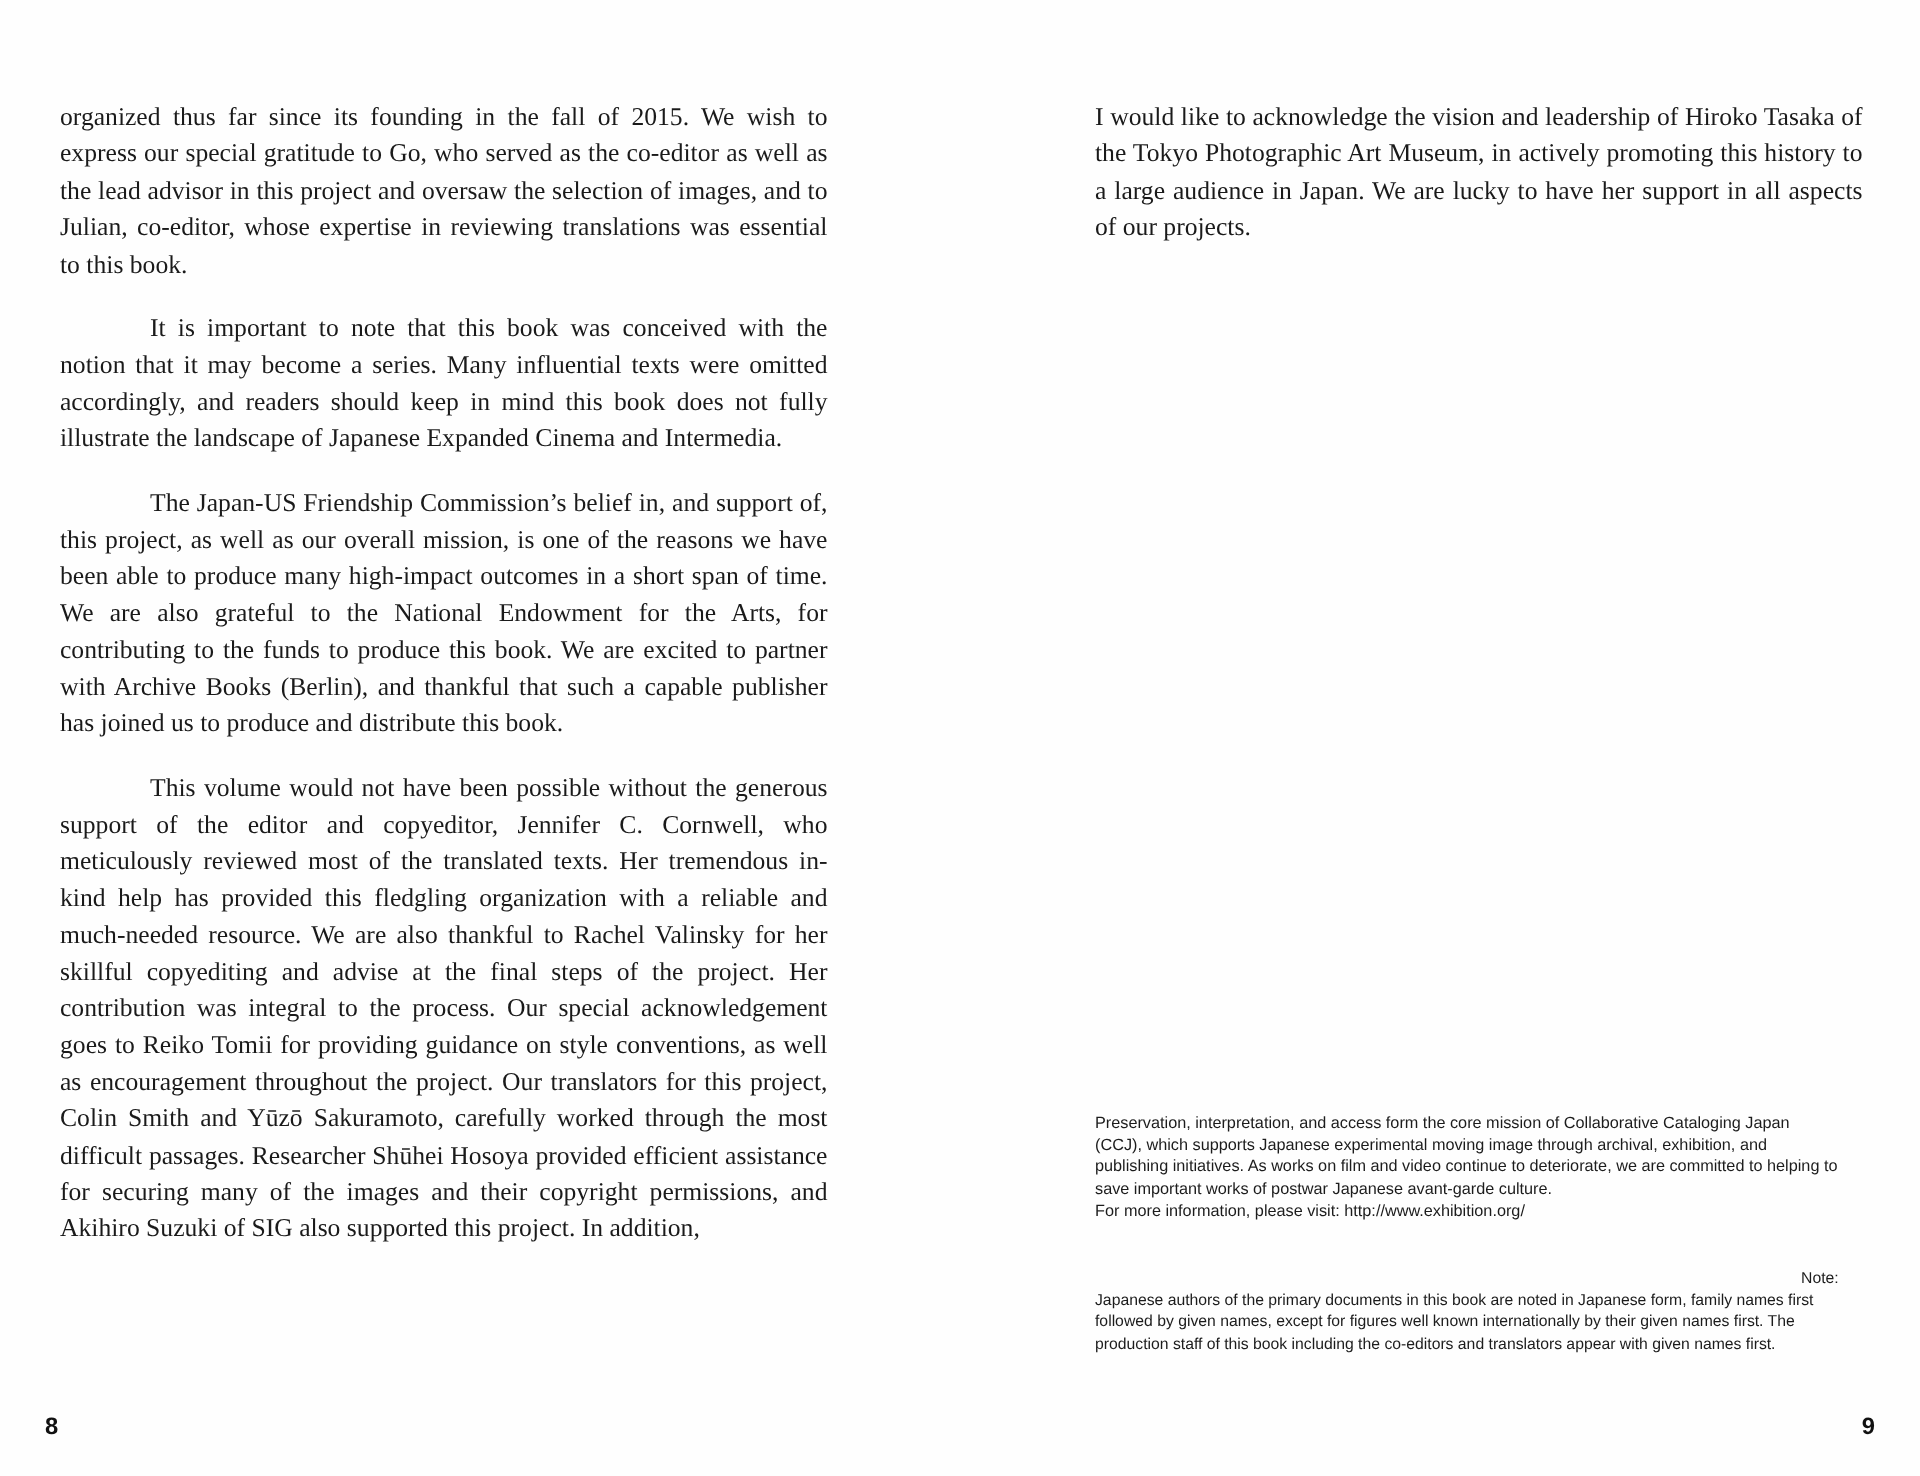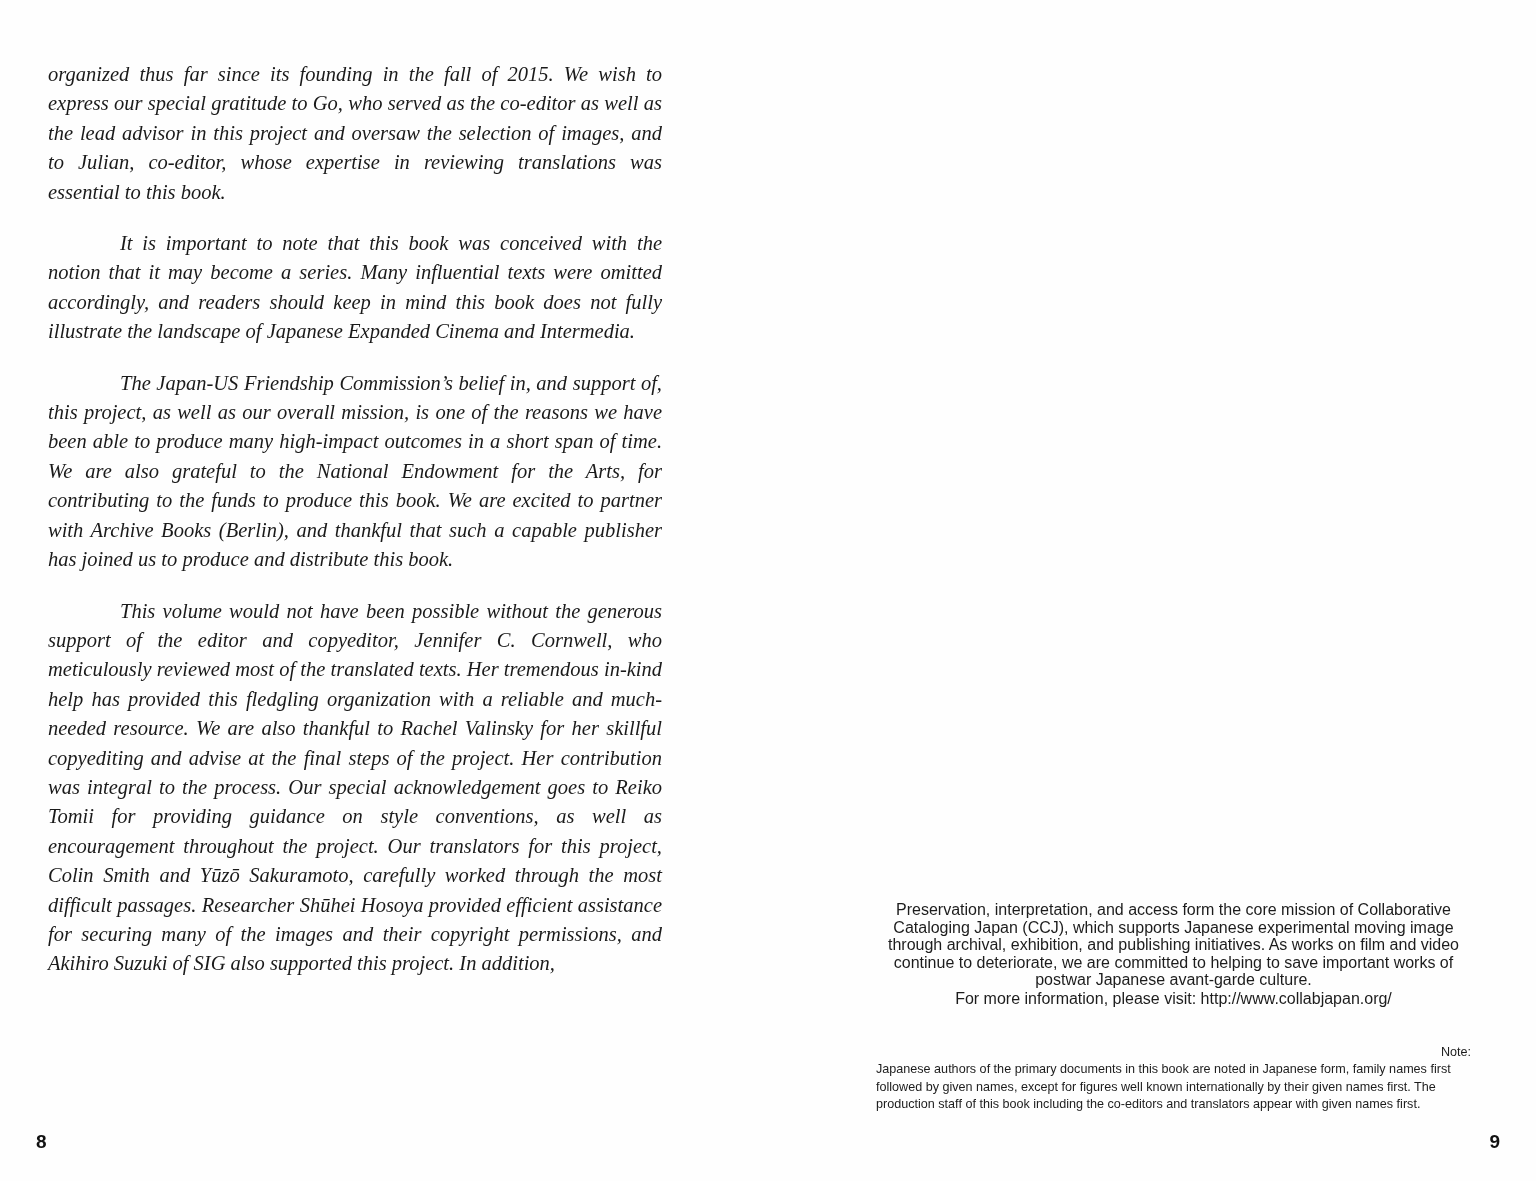--- a/index.html
+++ b/index.html
@@ -18,23 +18,22 @@
   }
   .spread {
     position: absolute;
     left: 0;
     top: 0;
     width: 1536px;
     height: 1181px;
   }
   .col {
     position: absolute;
-    top: 60px;
+    top: 80px;
     width: 614px;
-    font-style: italic;
   }
   .col-left  { left: 48px; }
   .col-right { left: 876px; }
 
   .body-text p {
     margin: 0 0 22px 0;
     font-size: 20.5px;
     line-height: 29.4px;
     text-align: justify;
     text-justify: inter-word;
@@ -50,24 +49,24 @@
   
   .notes {
     position: absolute;
     left: 876px;
     top: 885px;
     width: 595px;
     font-family: "Liberation Sans", sans-serif;
     color: #1c1c1c;
   }
   .notes .mission {
-    font-size: 16px;
+    font-size: 13px;
     line-height: 17.6px;
-    text-align: center;
-    margin: 16px 0 0 0;
+    text-align: left;
+    margin: 4px 0 0 0;
   }
   .notes .mission .url-line {
     display: block;
     margin-top: 1px;
   }
   .notes .note-block {
     margin-top: 36px;
     font-size: 12.6px;
     line-height: 17.6px;
   }
@@ -95,26 +94,27 @@
   <div class="spread">
 
     <div class="col col-left body-text">
       <p>organized thus far since its founding in the fall of 2015. We wish to express our special gratitude to Go, who served as the co-editor as well as the lead advisor in this project and oversaw the selection of images, and to Julian, co-editor, whose expertise in reviewing translations was essential to this book.</p>
       <p class="indent">It is important to note that this book was conceived with the notion that it may become a series. Many influential texts were omitted accordingly, and readers should keep in mind this book does not fully illustrate the landscape of Japanese Expanded Cinema and Intermedia.</p>
       <p class="indent">The Japan-US Friendship Commission’s belief in, and support of, this project, as well as our overall mission, is one of the reasons we have been able to produce many high-impact outcomes in a short span of time. We are also grateful to the National Endowment for the Arts, for contributing to the funds to produce this book. We are excited to partner with Archive Books (Berlin), and thankful that such a capable publisher has joined us to produce and distribute this book.</p>
       <p class="indent">This volume would not have been possible without the generous support of the editor and copyeditor, Jennifer C. Cornwell, who meticulously reviewed most of the translated texts. Her tremendous in-kind help has provided this fledgling organization with a reliable and much-needed resource. We are also thankful to Rachel Valinsky for her skillful copyediting and advise at the final steps of the project. Her contribution was integral to the process. Our special acknowledgement goes to Reiko Tomii for providing guidance on style conventions, as well as encouragement throughout the project. Our translators for this project, Colin Smith and Yūzō Sakuramoto, carefully worked through the most difficult passages. Researcher Shūhei Hosoya provided efficient assistance for securing many of the images and their copyright permissions, and Akihiro Suzuki of SIG also supported this project. In addition,</p>
     </div>
 
     <div class="col col-right body-text">
+      <p>I would like to acknowledge the vision and leadership of Hiroko Tasaka of the Tokyo Photographic Art Museum, in actively promoting this history to a large audience in Japan. We are lucky to have her support in all aspects of our projects.</p>
     </div>
 
     <div class="notes">
       <p class="mission">
         <span>Preservation, interpretation, and access form the core mission of Collaborative Cataloging Japan (CCJ), which supports Japanese experimental moving image through archival, exhibition, and publishing initiatives. As works on film and video continue to deteriorate, we are committed to helping to save important works of postwar Japanese avant-garde culture.</span>
-        <span class="url-line">For more information, please visit: http://www.collabjapan.org/</span>
+        <span class="url-line">For more information, please visit: http://www.exhibition.org/</span>
       </p>
       <div class="note-block">
         <span class="note-label">Note:</span>
         <span>Japanese authors of the primary documents in this book are noted in Japanese form, family names first followed by given names, except for figures well known internationally by their given names first. The production staff of this book including the co-editors and translators appear with given names first.</span>
       </div>
     </div>
 
     <div class="folio folio-left">8</div>
     <div class="folio folio-right">9</div>
 

